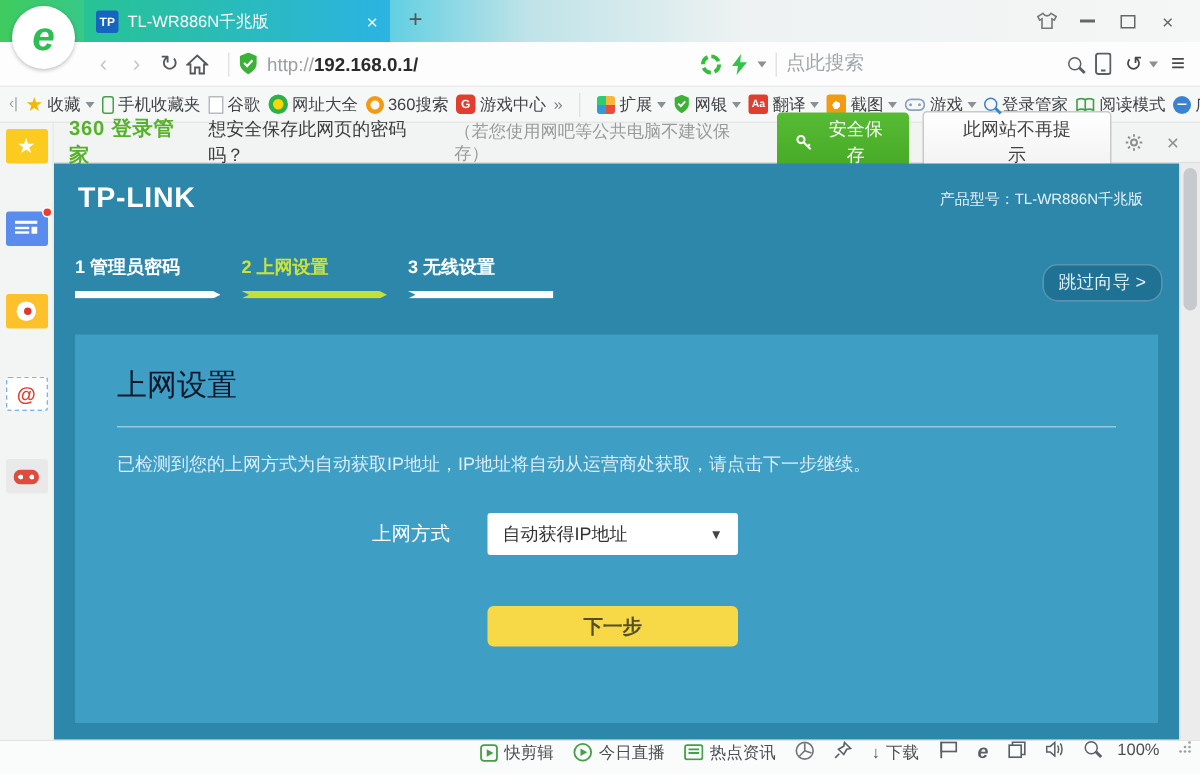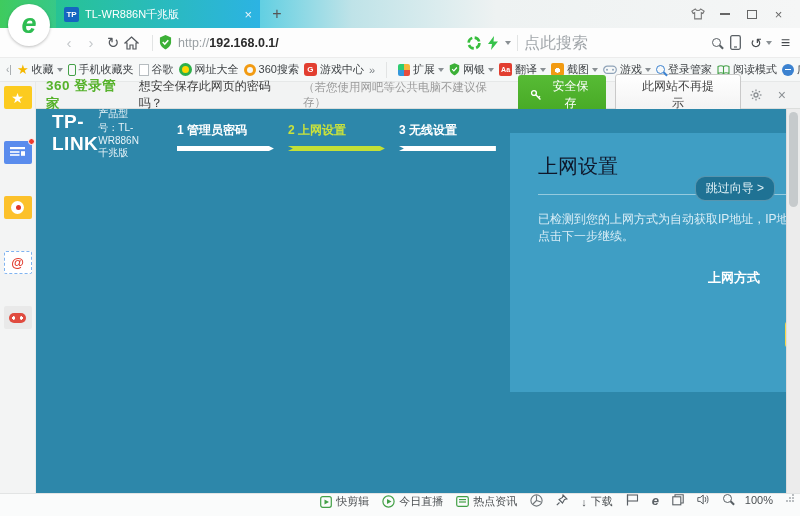--- a/index.html
+++ b/index.html
@@ -22,21 +22,21 @@
 .toolbar{height:30px;background:#fdfdfd;display:flex;align-items:center;padding-left:58px;border-bottom:1px solid #ececec}
 .navbtn{width:22px;text-align:center;font-size:15px;line-height:1}
 .nav-dis{color:#c3c7ca}
 .nav-en{color:#55595e}
 .vsep{width:1px;height:16px;background:#e2e4e4;margin:0 6px;flex:none}
 .url-group{flex:1;display:flex;align-items:center;gap:6px;min-width:0}
 .url{font-size:12.5px;white-space:nowrap}
 .scheme{color:#9aa0a4}
 .host{color:#2b2b2b;font-weight:600}
 .accel{display:flex;align-items:center;gap:7px}
-.search-input{width:178px;border:none;outline:none;background:transparent;font-size:16px;color:#8b5cf6;font-family:Liberation Sans, sans-serif}
+.search-input{width:178px;border:none;outline:none;background:transparent;font-size:13px;color:#8b5cf6;font-family:Liberation Mono, monospace}
 .search-input::placeholder{color:#a2a7ab}
 .right-icons{display:flex;align-items:center;gap:9px;padding:0 10px}
 .caret{width:0;height:0;border-left:3.5px solid transparent;border-right:3.5px solid transparent;border-top:4px solid #8a9094;display:inline-block}
 .menu-glyph{font-size:16px;color:#45494d}
 .undo-glyph{font-size:14px;color:#45494d}
 .mag{width:9px;height:9px;border:1.6px solid #5a6065;border-radius:50%;position:relative;display:inline-block}
 .mag::after{content:"";position:absolute;width:5px;height:1.6px;background:#5a6065;transform:rotate(45deg);right:-4px;bottom:-2px}
 
 .bookbar{height:24px;background:#f6f8f8;display:flex;align-items:center;font-size:11px;color:#3f4346;padding:0 6px;gap:5px;border-bottom:1px solid #e6e8e8;white-space:nowrap;overflow:hidden}
 .bm{display:flex;align-items:center;gap:3px;flex:none}
@@ -74,39 +74,39 @@
 .notifybar{height:27px;background:#f2f3f3;display:flex;align-items:center;gap:9px;padding:0 10px;border-bottom:1px solid #dcdedc}
 .brand{font-weight:bold;font-size:13.5px;color:#56b22b;letter-spacing:.5px}
 .notify-msg{font-size:12px;color:#3c3c3c}
 .notify-hint{font-size:11.5px;color:#9a9a9a}
 .btn-save{display:flex;align-items:center;gap:5px;background:linear-gradient(#57bb35,#46a824);color:#fff;font-size:12px;border:none;border-radius:3px;padding:3px 12px;font-family:inherit}
 .btn-dismiss{background:linear-gradient(#fff,#f1f1f1);border:1px solid #c9c9c9;border-radius:3px;color:#444;font-size:12px;padding:3px 20px;font-family:inherit}
 .notify-right{margin-left:auto;display:flex;align-items:center;gap:16px;padding-right:4px}
 .notify-x{color:#8a8f93;font-size:14px}
 
 .page-wrap{flex:1;display:flex;min-height:0}
-.page{flex:1;background:#2d87aa;position:relative;display:flex;flex-direction:row;min-width:0}
+.page{flex:1;background:#2d87aa;position:relative;display:flex;flex-direction:column;min-width:0}
 .pg-header{height:48px;display:flex;align-items:center;padding:0 16px}
 .tplink{color:#fff;font-weight:800;font-size:19px;letter-spacing:.5px}
 .model{margin-left:auto;color:#e6f2f7;font-size:10px;padding-right:8px}
 .steps{display:flex;gap:14px;margin:13px 0 0 14px}
 .step{width:97px}
 .step-label{font-size:12px;font-weight:bold;color:#fff;margin-bottom:7px;white-space:nowrap}
 .step.active .step-label{color:#c9e23c}
 .step-bar{height:5px;background:#fff}
 .step:nth-child(1) .step-bar{clip-path:polygon(0 0,calc(100% - 5px) 0,100% 50%,calc(100% - 5px) 100%,0 100%)}
 .step:nth-child(2) .step-bar{background:#c3e036;clip-path:polygon(0 0,calc(100% - 5px) 0,100% 50%,calc(100% - 5px) 100%,0 100%,5px 50%)}
 .step:nth-child(3) .step-bar{clip-path:polygon(0 0,100% 0,100% 100%,0 100%,5px 50%)}
 .skip-btn{position:absolute;top:67px;right:11px;background:#1f7294;border:1px solid rgba(255,255,255,.25);border-radius:10px;color:#dff0f6;font-size:12px;padding:3px 10px;font-family:inherit}
 .panel{margin:24px 14px 0;background:#3f9ec4;height:259px;padding:20px 28px 0}
 .panel-title{color:#0f172a;font-size:20px;font-weight:normal}
 .panel-hr{border:none;border-top:1px solid rgba(255,255,255,.45);margin-top:14px}
 .panel-desc{margin-top:16px;color:#d9edf6;font-size:12px}
 .form-row{display:flex;align-items:center;margin-top:24px;padding-left:170px;gap:25px}
-.field-label{color:#fff;font-size:13px;font-weight:bold}
+.field-label{color:#fff;font-size:13px;font-weight:normal}
 .select{width:167px;height:28px;background:#fff;border-radius:2px;display:flex;align-items:center;padding:0 10px;font-size:12px;color:#333}
 .select .sel-caret{margin-left:auto;font-size:9px;color:#444}
 .btn-row{margin-top:34px;padding-left:247px}
 .next-btn{width:167px;height:27px;background:#f7d947;border:none;border-radius:4px;font-size:13px;font-weight:bold;color:#544f2a;font-family:Liberation Mono, monospace}
 .scrollbar{width:14px;background:#ececec;border-left:1px solid #ddd;position:relative;flex:none}
 .thumb{position:absolute;top:3px;left:2px;width:9px;height:95px;background:#c6cacc;border-radius:5px}
 
 .statusbar{height:23px;background:#fafbfb;border-top:1px solid #e2e4e4;display:flex;align-items:flex-start;justify-content:flex-end;gap:13px;font-size:11px;color:#4b4f52;padding:0 6px}
 .sb{display:flex;align-items:center;gap:4px;flex:none}
 .e-glyph{font-style:italic;font-weight:bold;color:#5a6065;font-size:13px;line-height:1}
@@ -354,20 +354,24 @@
             <div class="step-bar"></div>
           </div>
         </div>
         <button class="skip-btn">跳过向导 &gt;</button>
         <div class="panel">
           <div class="panel-title">上网设置</div>
           <hr class="panel-hr">
           <div class="panel-desc">已检测到您的上网方式为自动获取IP地址，IP地址将自动从运营商处获取，请点击下一步继续。</div>
           <div class="form-row">
             <span class="field-label">上网方式</span>
+            <div class="select">
+              <span>自动获得IP地址</span>
+              <span class="sel-caret">▼</span>
+            </div>
           </div>
           <div class="btn-row">
             <button class="next-btn">下一步</button>
           </div>
         </div>
       </div>
       <div class="scrollbar">
           <span class="thumb"></span>
         </div>
     </div>

